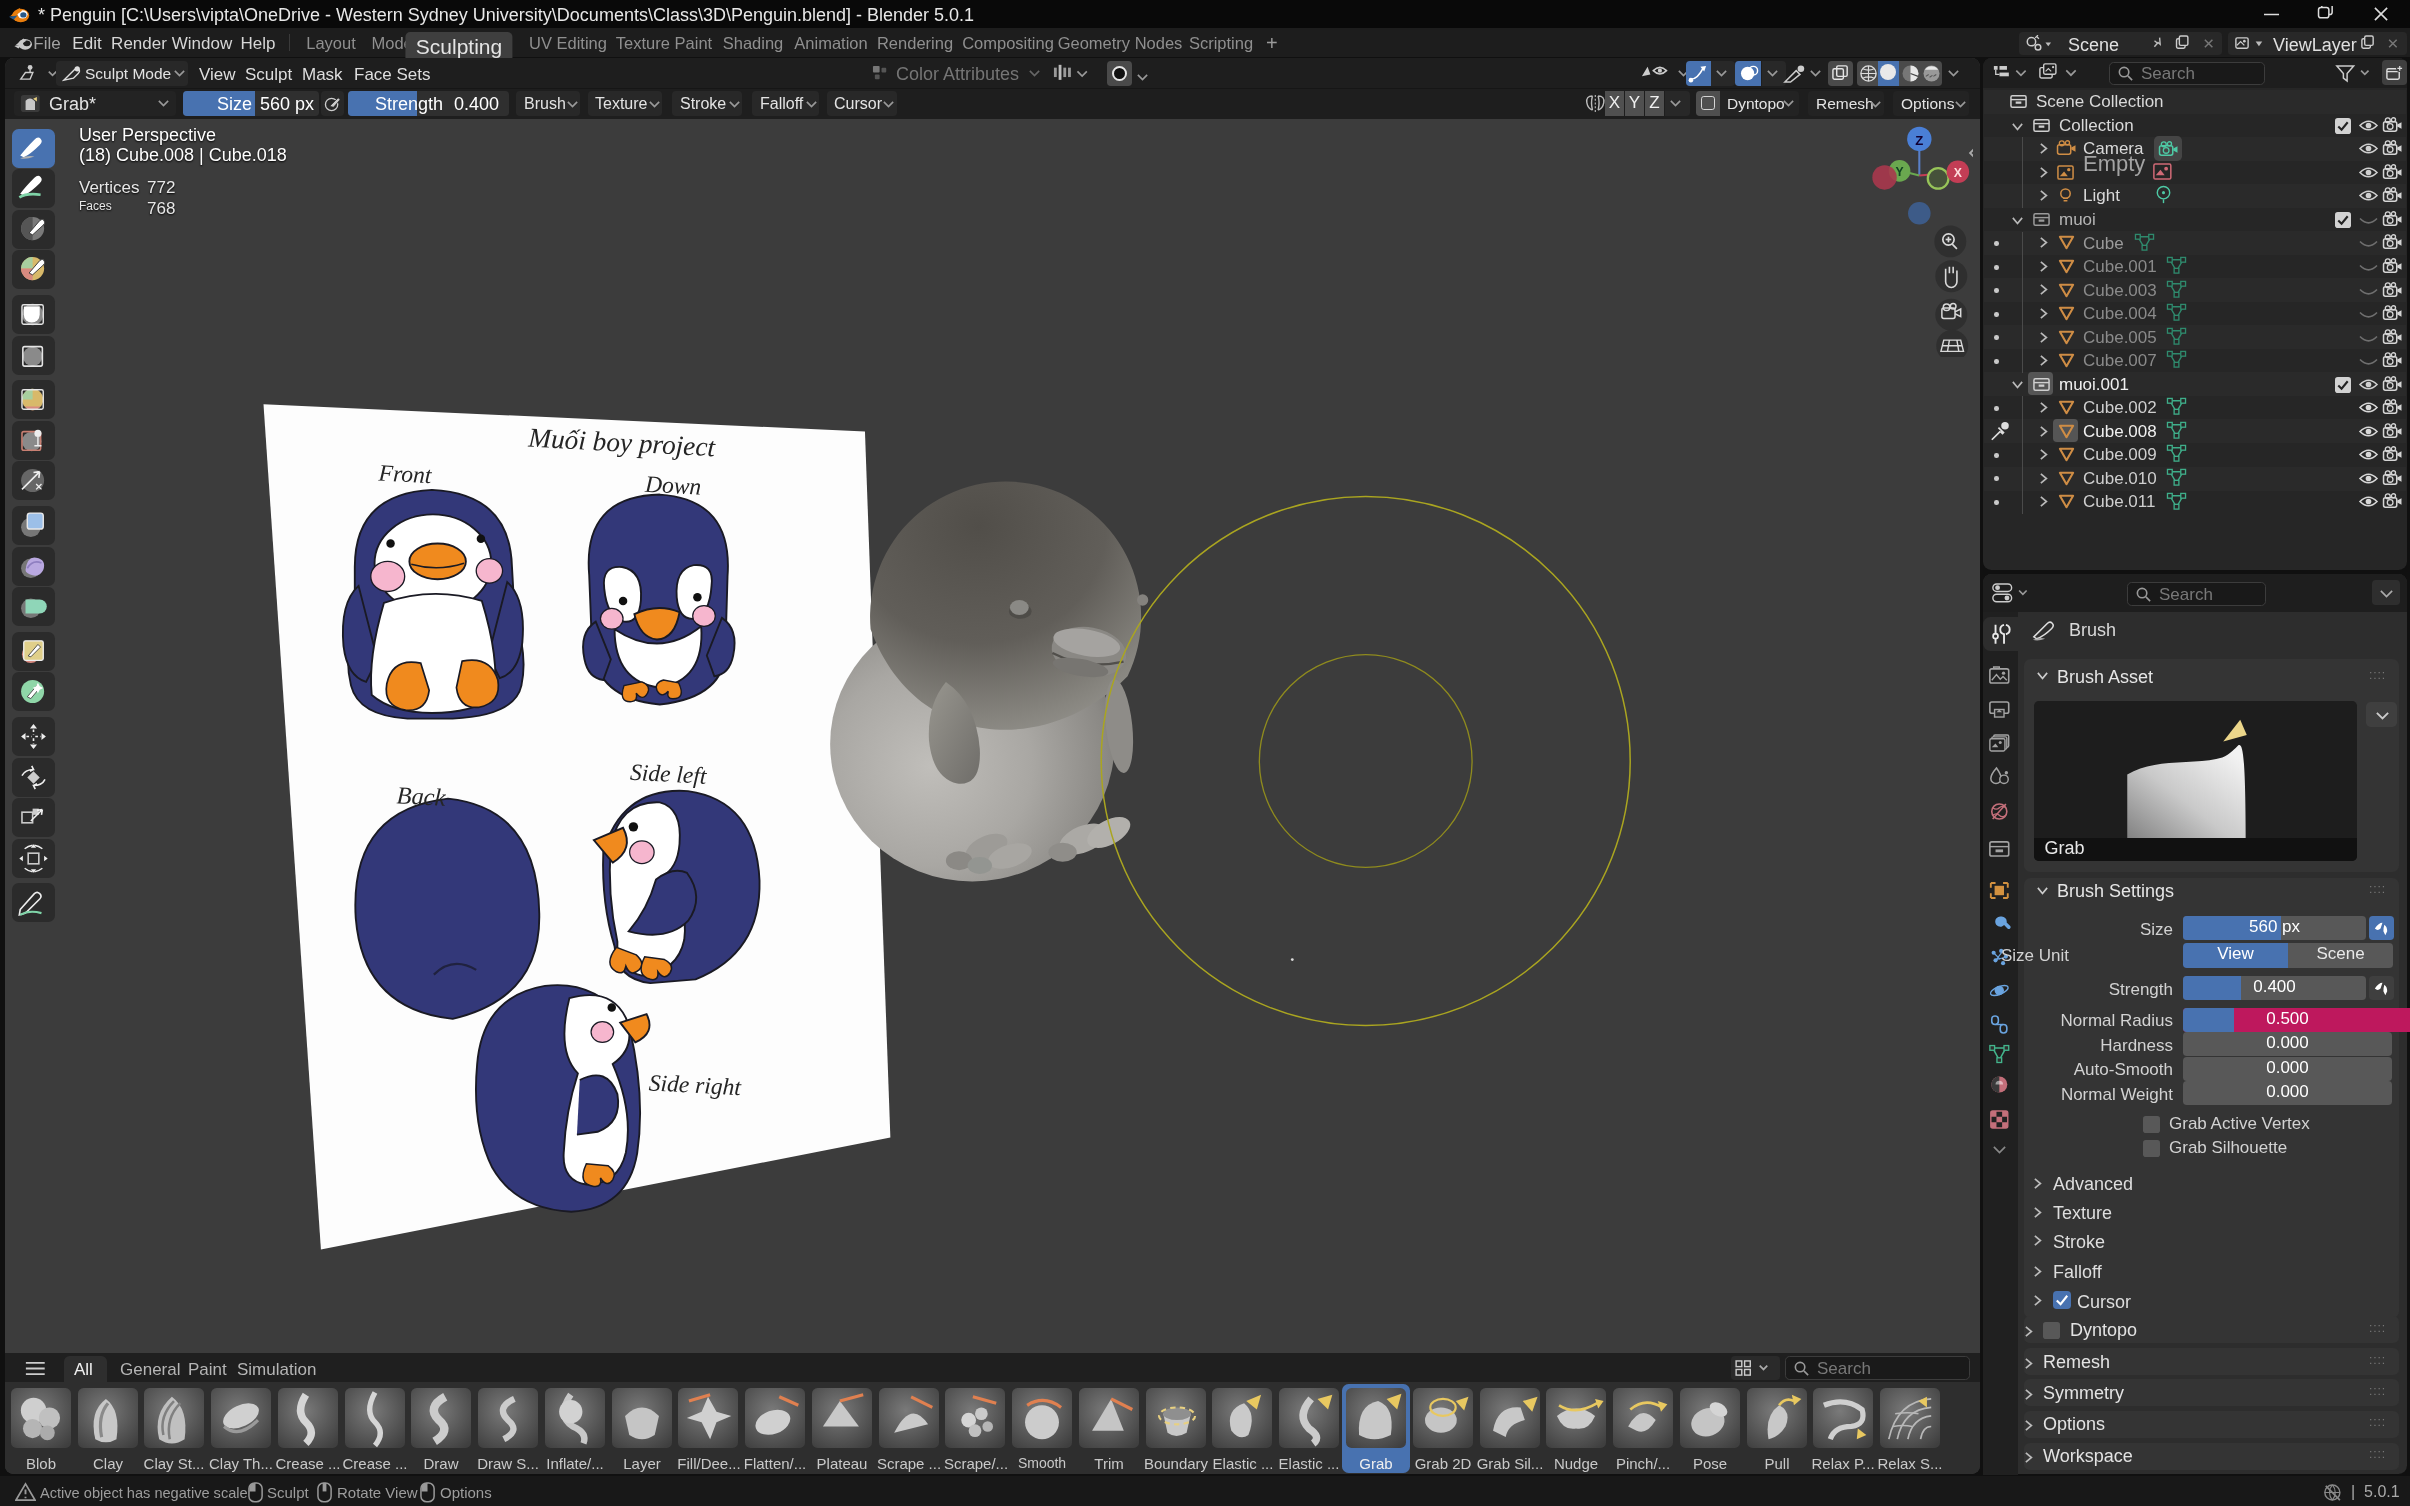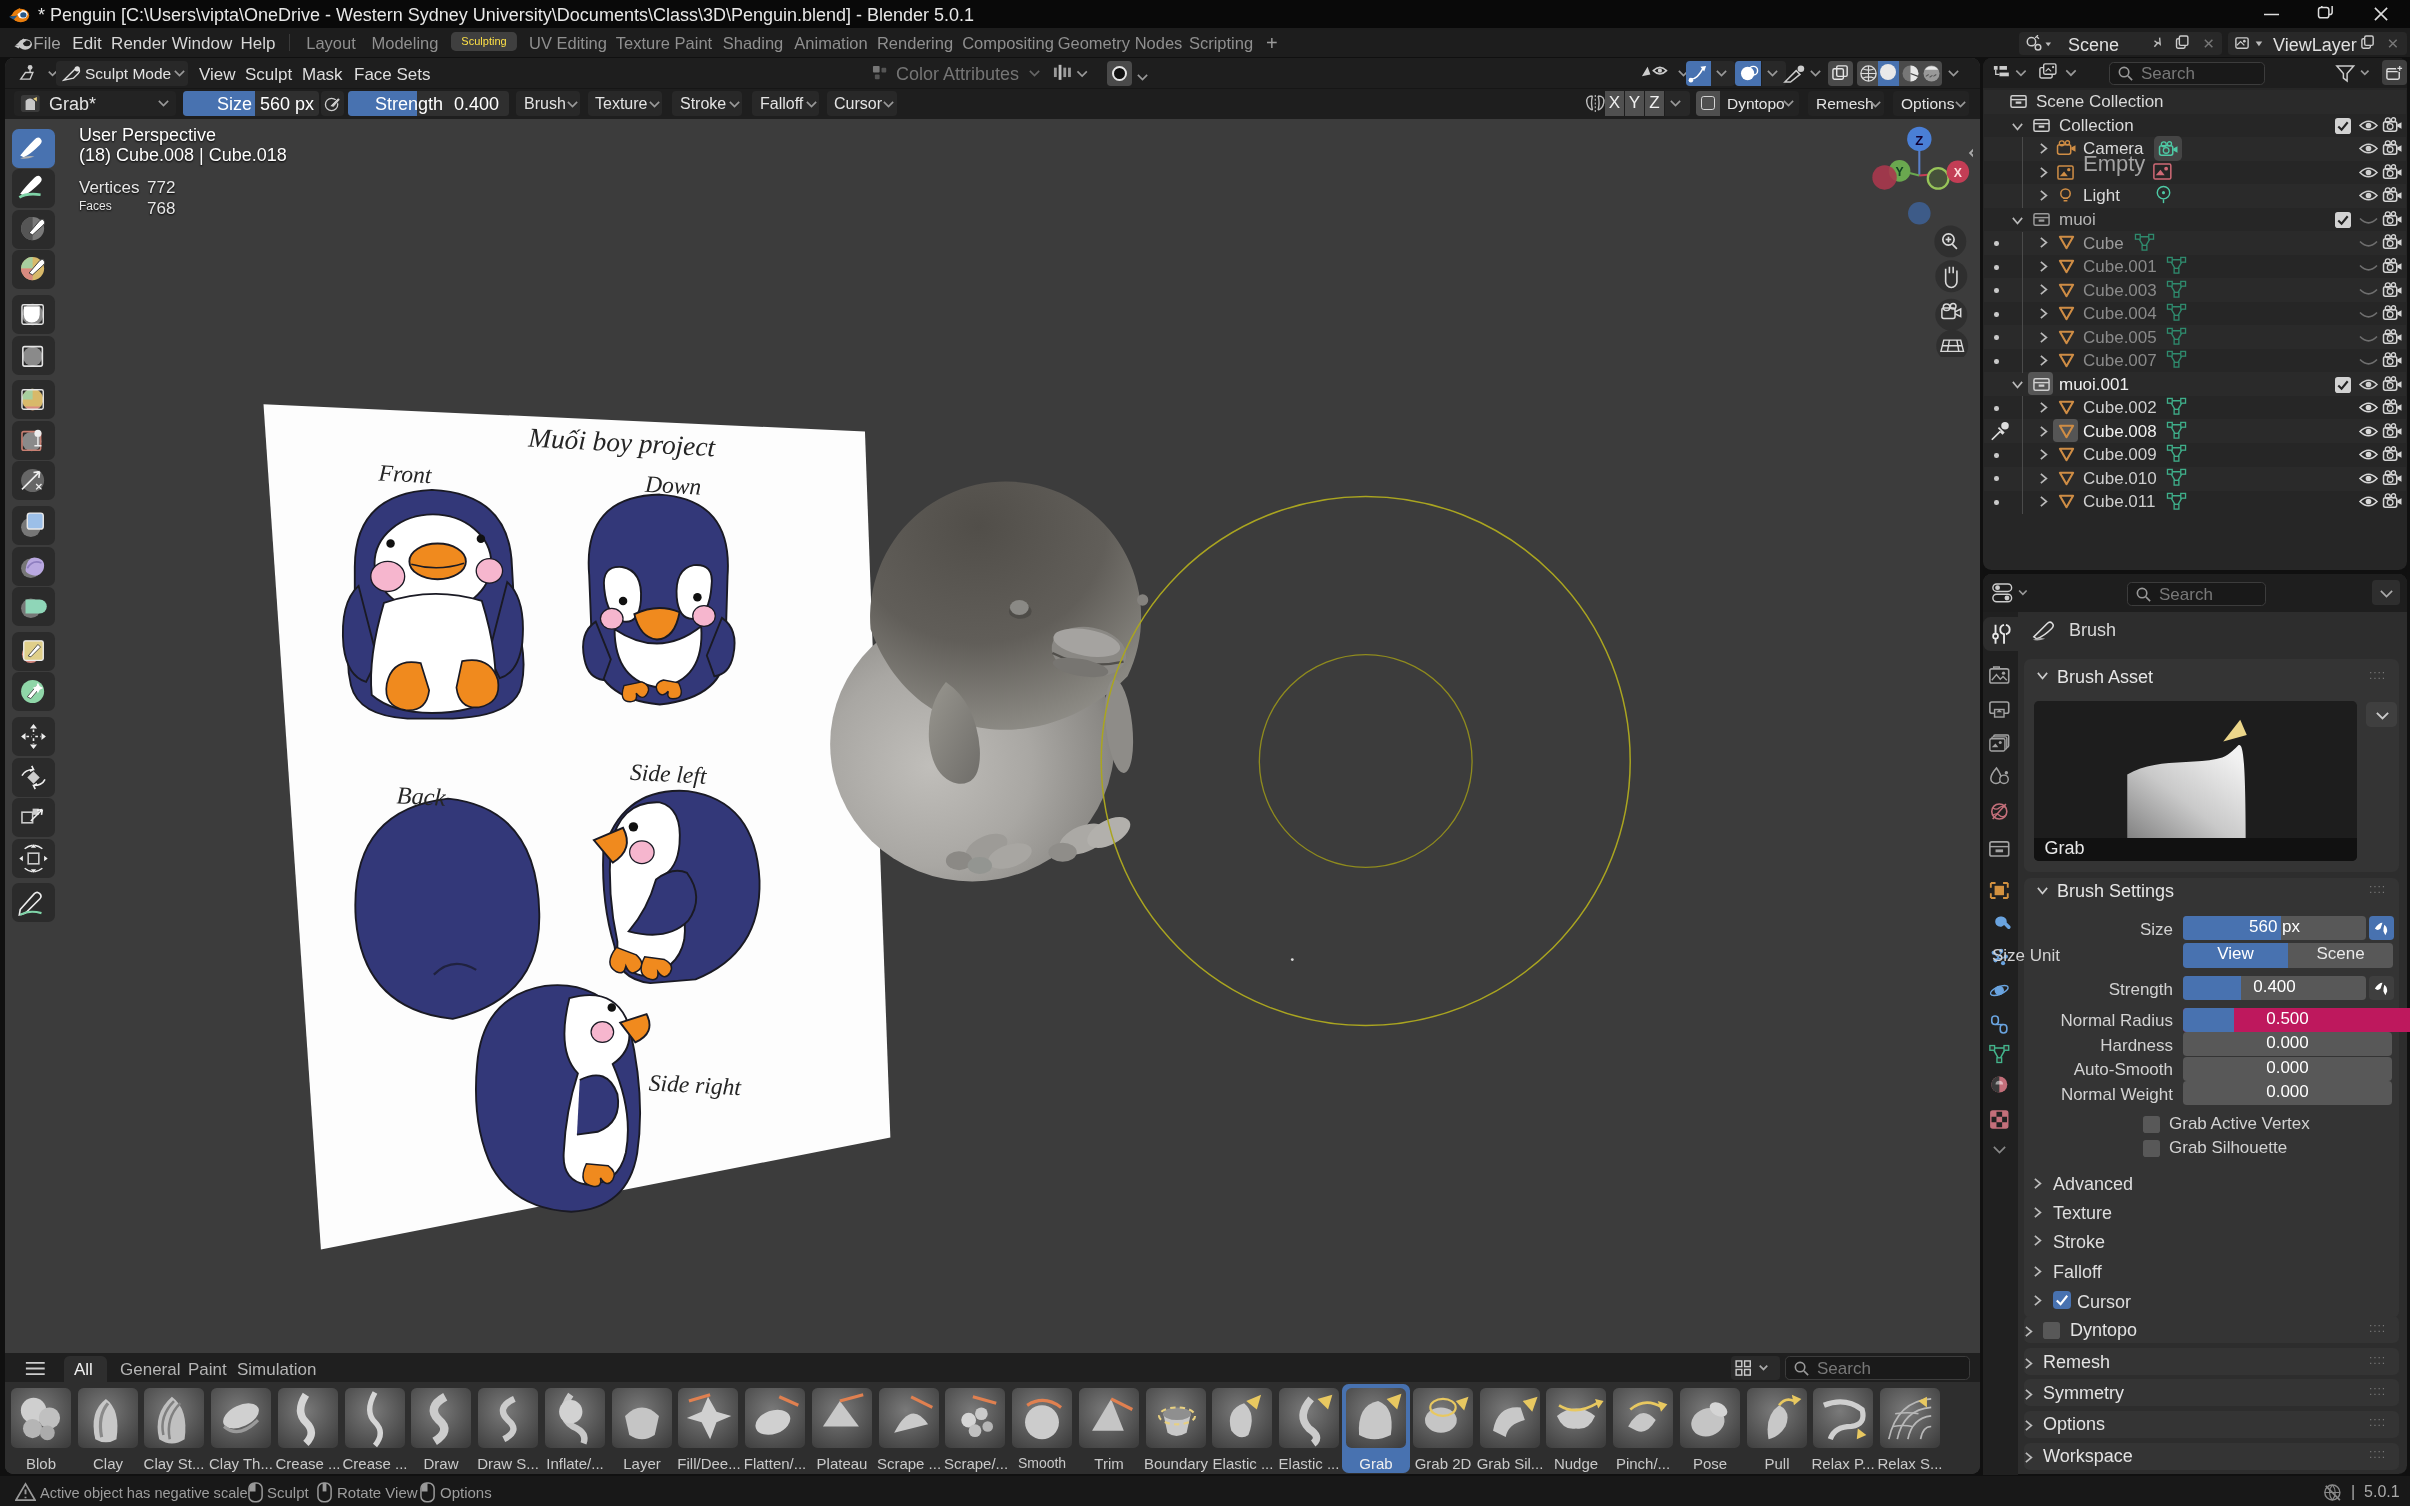--- a/index.html
+++ b/index.html
@@ -30,21 +30,21 @@
 <path d="M1 12 L10 10.5 L6 15 Z" fill="#c9c9c9"></path>
 </svg>
 <div class="txt" style="left:47px;top:34px;transform:translateX(-50%);font-size:17px;color:#a3a3a3">File</div>
 <div class="txt" style="left:87px;top:34px;transform:translateX(-50%);font-size:17px;color:#d6d6d6">Edit</div>
 <div class="txt" style="left:139px;top:34px;transform:translateX(-50%);font-size:17px;color:#d6d6d6">Render</div>
 <div class="txt" style="left:202px;top:34px;transform:translateX(-50%);font-size:17px;color:#d6d6d6">Window</div>
 <div class="txt" style="left:258px;top:34px;transform:translateX(-50%);font-size:17px;color:#d6d6d6">Help</div>
 <div class="a" style="left:289px;top:34px;width:0.9px;height:17px;background:#3a3a3a"></div>
 <div class="txt" style="left:331px;top:34px;transform:translateX(-50%);font-size:16.5px;color:#8f8f8f">Layout</div>
 <div class="txt" style="left:405px;top:34px;transform:translateX(-50%);font-size:16.5px;color:#8f8f8f">Modeling</div>
-<div class="txt" style="left:484px;top:32px;transform:translateX(-50%);padding:3.3px 10.4px;font-size:11px;color:#fde047;background:#3f3f3f;border-radius:4.7px">Sculpting</div>
+<div class="txt" style="left:459px;top:32px;transform:translateX(-50%);padding:3.3px 10.4px;font-size:21px;color:#e5e5e5;background:#3f3f3f;border-radius:4.7px">Sculpting</div>
 <div class="txt" style="left:568px;top:34px;transform:translateX(-50%);font-size:16.5px;color:#8f8f8f">UV Editing</div>
 <div class="txt" style="left:664px;top:34px;transform:translateX(-50%);font-size:16.5px;color:#8f8f8f">Texture Paint</div>
 <div class="txt" style="left:753px;top:34px;transform:translateX(-50%);font-size:16.5px;color:#8f8f8f">Shading</div>
 <div class="txt" style="left:831px;top:34px;transform:translateX(-50%);font-size:16.5px;color:#8f8f8f">Animation</div>
 <div class="txt" style="left:915px;top:34px;transform:translateX(-50%);font-size:16.5px;color:#8f8f8f">Rendering</div>
 <div class="txt" style="left:1008px;top:34px;transform:translateX(-50%);font-size:16.5px;color:#8f8f8f">Compositing</div>
 <div class="txt" style="left:1120px;top:34px;transform:translateX(-50%);font-size:16.5px;color:#8f8f8f">Geometry Nodes</div>
 <div class="txt" style="left:1221px;top:34px;transform:translateX(-50%);font-size:16.5px;color:#8f8f8f">Scripting</div>
 <div class="txt" style="left:1266px;top:32px;font-size:20px;color:#9a9a9a">+</div>
 <div class="a" style="left:2019px;top:32px;width:203px;height:22.6px;background:#282828;border-radius:3.8px"></div>
@@ -1618,21 +1618,21 @@
 <div class="txt" style="left:2369px;top:882px;font-size:12.2px;color:#777;letter-spacing:0.9px">::::</div>
 <div class="txt" style="left:2024px;top:920px;width:149px;text-align:right;font-size:17px;color:#d2d2d2">Size</div>
 <div class="a" style="left:2183px;top:916px;width:183px;height:23.5px;background:#585858;border-radius:3.8px;overflow:hidden">
 <div class="a" style="left:0;top:0;width:98px;height:23.5px;background:#4872b0"></div>
 <div class="txt" style="left:0;top:1.4px;width:183px;text-align:center;font-size:17px;color:#fff">560 px</div>
   </div>
 <div class="a" style="left:2369px;top:916px;width:24.5px;height:23.5px;background:#4872b0;border-radius:3.8px"></div>
 <svg class="a" style="left:2372px;top:919px" width="19" height="19" viewBox="0 0 20 20">
 <path d="M3 10 q4 -6 8 -6 l-2 6 q-3 3 -6 0 z M13 6 q3 2 3 7 l-2 4 l-2 -4 q0 -4 1 -7 z" fill="#fff"></path>
   </svg>
-<div class="txt" style="left:1992px;top:946px;width:149px;text-align:left;font-size:17px;color:#d2d2d2">Size Unit</div>
+<div class="txt" style="left:1920px;top:946px;width:149px;text-align:right;font-size:17px;color:#d2d2d2">Size Unit</div>
 <div class="a" style="left:2183px;top:943px;width:105px;height:24.5px;background:#4872b0;border-radius:3.8px 0 0 3.8px"></div>
 <div class="txt" style="left:2183px;top:944px;width:105px;text-align:center;font-size:17px;color:#fff">View</div>
 <div class="a" style="left:2288px;top:943px;width:105px;height:24.5px;background:#585858;border-radius:0 3.8px 3.8px 0"></div>
 <div class="txt" style="left:2288px;top:944px;width:105px;text-align:center;font-size:17px;color:#e8e8e8">Scene</div>
 <div class="txt" style="left:2024px;top:980px;width:149px;text-align:right;font-size:17px;color:#d2d2d2">Strength</div>
 <div class="a" style="left:2183px;top:976px;width:183px;height:23.5px;background:#585858;border-radius:3.8px;overflow:hidden">
 <div class="a" style="left:0;top:0;width:58px;height:23.5px;background:#4872b0"></div>
 <div class="txt" style="left:0;top:1.4px;width:183px;text-align:center;font-size:17px;color:#fff">0.400</div>
   </div>
 <div class="a" style="left:2369px;top:976px;width:24.5px;height:23.5px;background:#3f3f3f;border-radius:3.8px"></div>

